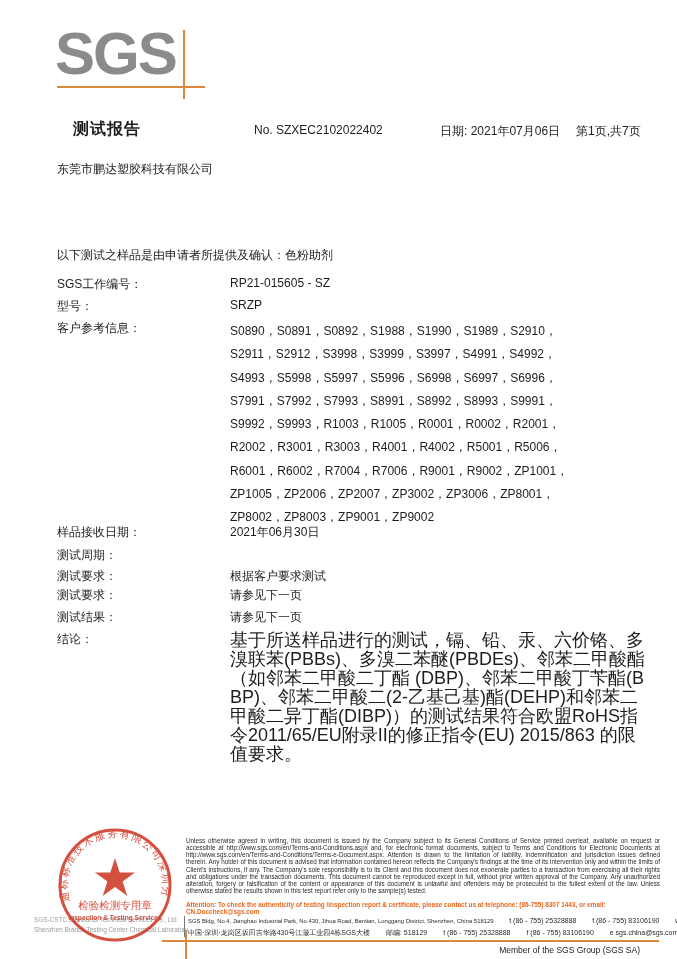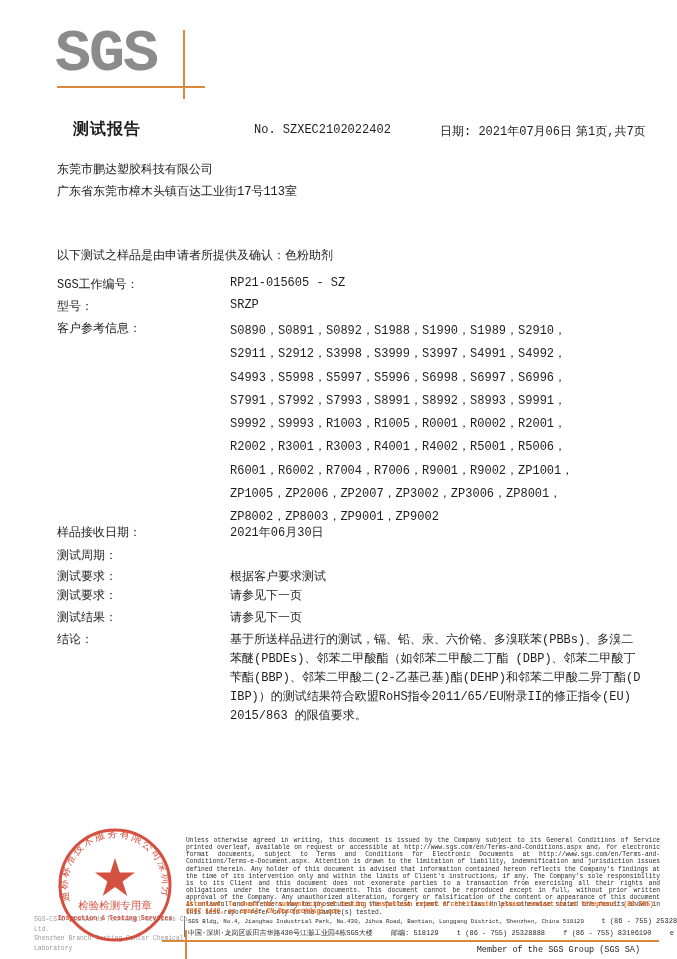--- a/index.html
+++ b/index.html
@@ -1,19 +1,19 @@
 <!DOCTYPE html>
 <html><head>
 <meta charset="utf-8">
 <style>
   html,body{margin:0;padding:0;background:#e8e8e8;}
   .page{
     position:relative;width:677px;height:959px;background:#ffffff;
     margin:0 auto;overflow:hidden;
-    font-family:Liberation Mono, monospace;
+    font-family:Liberation Sans, sans-serif;
     color:#1d1d1d;
   }
   
   .logo-text{
     position:absolute;left:55px;top:24px;
     font-size:60px;font-weight:bold;color:#8b8b8b;
     letter-spacing:-2px;line-height:60px;
   }
   .logo-hline{position:absolute;left:57px;top:86px;width:148px;height:2px;background:#d9883c;}
   .logo-vline{position:absolute;left:183px;top:30px;width:2px;height:69px;background:#d9883c;}
@@ -24,21 +24,21 @@
   .hdr .date{position:absolute;left:424px;top:2px;}
   .hdr .pg{position:absolute;left:560px;top:2px;}
   .client-name{position:absolute;left:57px;top:161px;font-size:12px;}
   .client-addr{position:absolute;left:57px;top:183px;font-size:12px;}
   .intro{position:absolute;left:57px;top:247px;font-size:12px;}
   
   .frow{position:absolute;left:57px;display:flex;font-size:12px;}
   .flabel{width:173px;flex:0 0 173px;}
   .fvalue{white-space:nowrap;}
   .codes div{line-height:23.3px;height:23.3px;white-space:nowrap;}
-  .concl{width:415px;line-height:19px;font-size:12px;white-space:normal;
+  .concl{width:415px;line-height:19px;font-size:18px;white-space:normal;
          word-break:break-all;text-align:left;}
   
   .legal{
     position:absolute;left:186px;top:837px;width:474px;
     font-size:6.3px;line-height:7.15px;text-align:justify;color:#2a2a2a;
   }
   .attention{
     position:absolute;left:186px;top:901px;width:474px;
     font-size:6.4px;line-height:7.3px;font-weight:bold;color:#e8671c;
   }
@@ -68,21 +68,20 @@
   </div>
 
   <div class="hdr">
     <span class="title">测试报告</span>
     <span class="no"><span>No.</span> <span>SZXEC2102022402</span></span>
     <span class="date"><span>日期:</span> <span>2021年07月06日</span></span>
     <span class="pg">第1页,共7页</span>
   </div>
 
   <div class="client-name">东莞市鹏达塑胶科技有限公司</div>
-  <div class="client-addr">广东省东莞市樟木头镇百达工业街17号113室</div>
 
   <div class="intro">以下测试之样品是由申请者所提供及确认：色粉助剂</div>
 
   <div class="frow" style="top:276px">
     <span class="flabel">SGS工作编号：</span>
     <span class="fvalue">RP21-015605 - SZ</span>
   </div>
   <div class="frow" style="top:298px">
     <span class="flabel">型号：</span>
     <span class="fvalue">SRZP</span>

